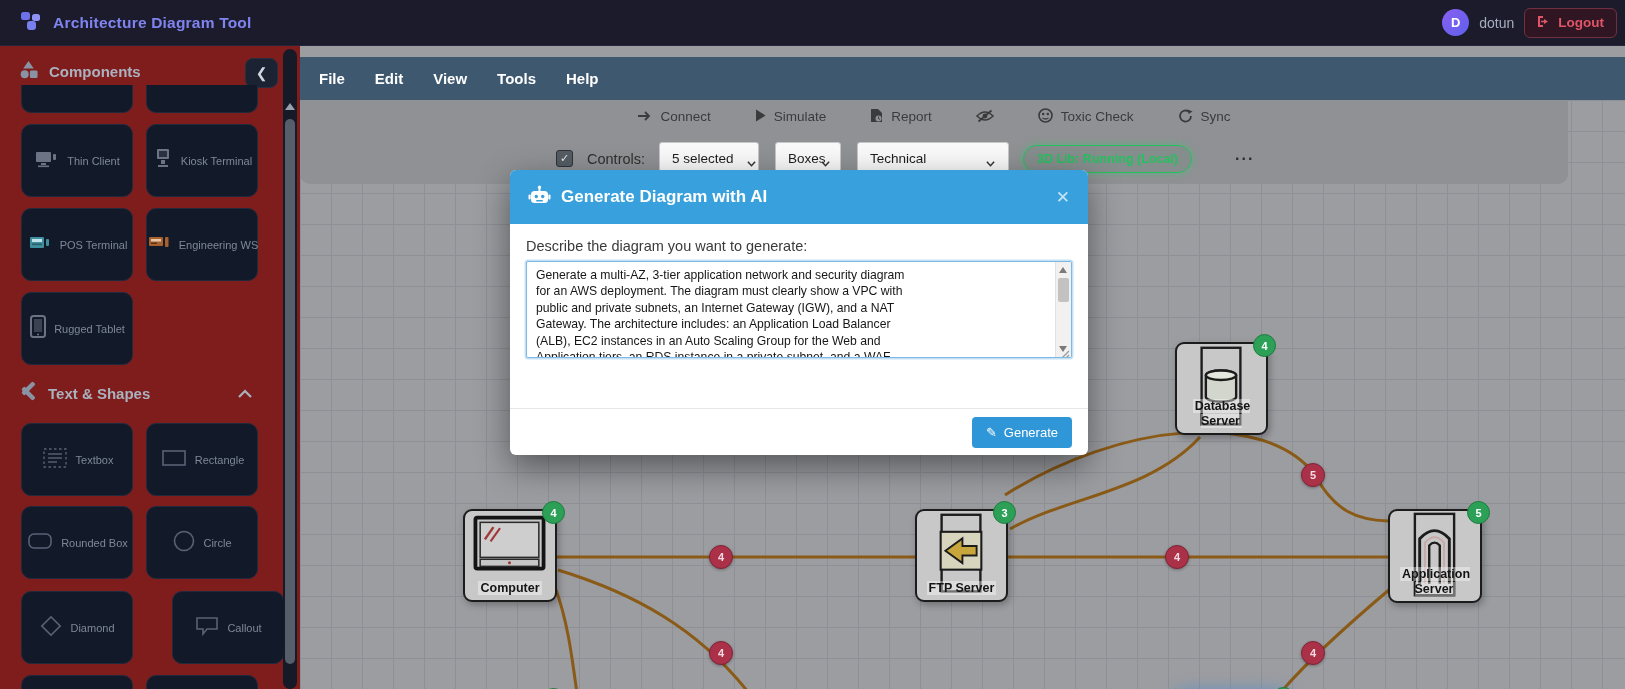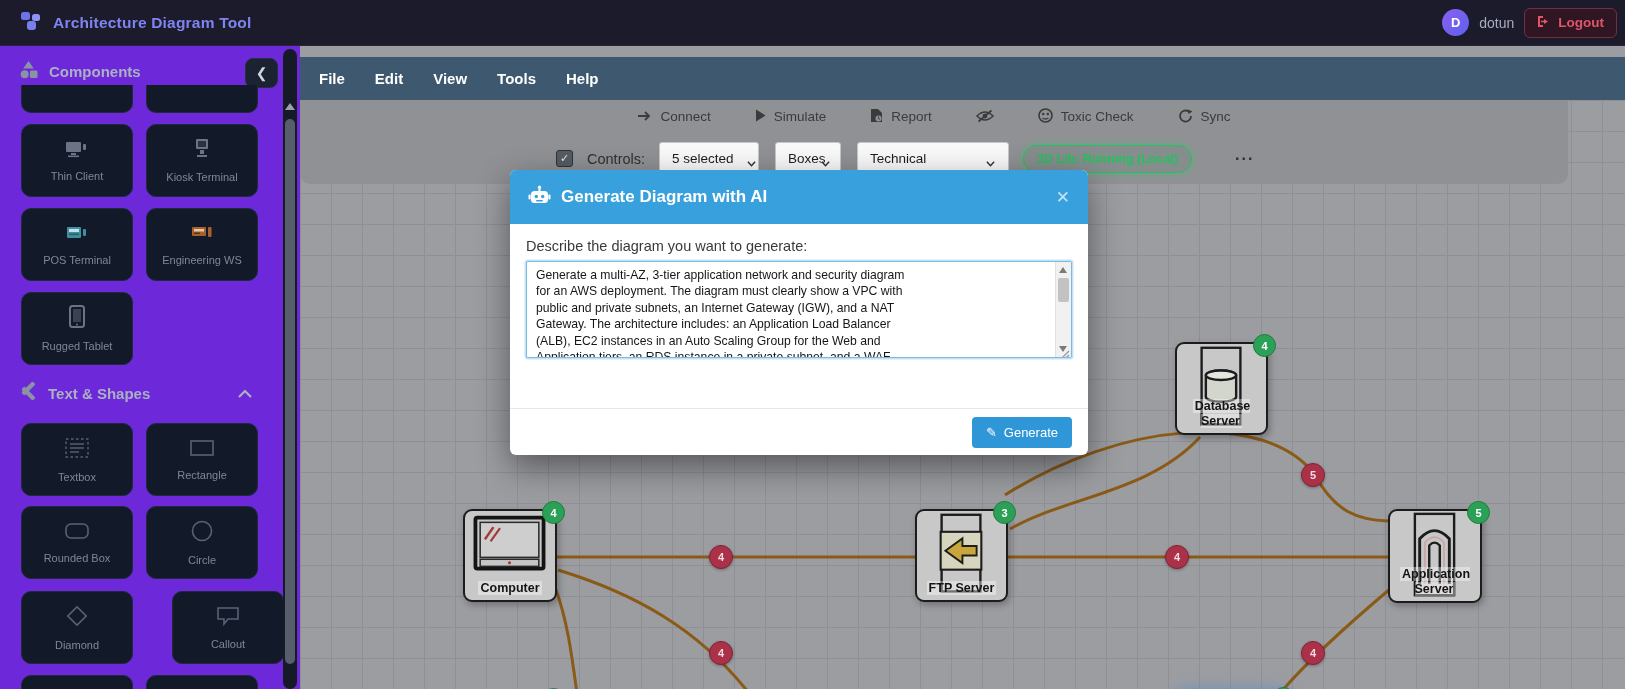--- a/index.html
+++ b/index.html
@@ -13,29 +13,29 @@
     border-bottom:1px solid #26263a;display:flex;align-items:center;z-index:200;}
   .navbar .brand{display:flex;align-items:center;gap:10px;padding-left:20px;}
   .app-title{color:#7f84f0;font-weight:bold;font-size:15.5px;letter-spacing:.2px;}
   .nav-right{margin-left:auto;display:flex;align-items:center;gap:10px;padding-right:8px;}
   .avatar{width:27px;height:27px;border-radius:50%;background:linear-gradient(135deg,#8a5ff0,#5e60ee);
     color:#fff;font-size:13px;font-weight:bold;display:flex;align-items:center;justify-content:center;}
   .username{color:#a7adc0;font-size:14px;}
   .logout-btn{display:flex;align-items:center;gap:7px;background:#301623;border:1px solid #713042;
     color:#e05568;font-size:13.5px;font-weight:bold;border-radius:6px;padding:6px 12px;cursor:pointer;}
   
-  .sidebar{position:absolute;left:0;top:45px;width:300px;height:644px;background:#6d28d9;overflow:hidden;z-index:150;}
+  .sidebar{position:absolute;left:0;top:45px;width:300px;height:644px;background:#7f1d1d;overflow:hidden;z-index:150;}
   .side-header{position:absolute;left:0;top:0;width:300px;height:52px;display:flex;align-items:center;}
   .side-header .hicon{margin-left:18px;}
   .side-title{color:#aab2c0;font-weight:bold;font-size:15px;margin-left:10px;}
   .collapse-btn{position:absolute;left:245px;top:13px;width:31px;height:28px;background:#1b2232;
     border:1px solid #272f42;border-radius:8px;color:#cfd4dd;font-size:14px;display:flex;
     align-items:center;justify-content:center;cursor:pointer;}
   .tile{position:absolute;width:112px;height:73px;background:#121a2a;border:1px solid #202a3c;
-    border-radius:10px;box-sizing:border-box;display:flex;flex-direction:column;align-items:center;
+    border-radius:10px;box-sizing:border-box;display:flex;align-items:center;
     justify-content:center;gap:7px;cursor:pointer;}
   .tile .tlabel{font-size:11px;color:#7e8798;white-space:nowrap;}
   .tile.stub-top{height:28px;border-top:none;border-radius:0 0 10px 10px;}
   .sec-header{position:absolute;left:0;width:300px;height:30px;display:flex;align-items:center;}
   .sec-header .stitle{color:#aab2c0;font-weight:bold;font-size:15px;margin-left:10px;}
   .sec-header .chev{position:absolute;right:48px;color:#aab2c0;}
   .side-scroll{position:absolute;left:283px;top:4px;width:14px;height:640px;background:#151a26;border-radius:7px;}
   .side-scroll .arrow-up{position:absolute;left:2px;top:54px;width:0;height:0;
     border-left:5px solid transparent;border-right:5px solid transparent;border-bottom:7px solid #99a0ae;}
   .side-scroll .thumb{position:absolute;left:2px;top:70px;width:10px;height:545px;background:#565d6b;border-radius:5px;}

